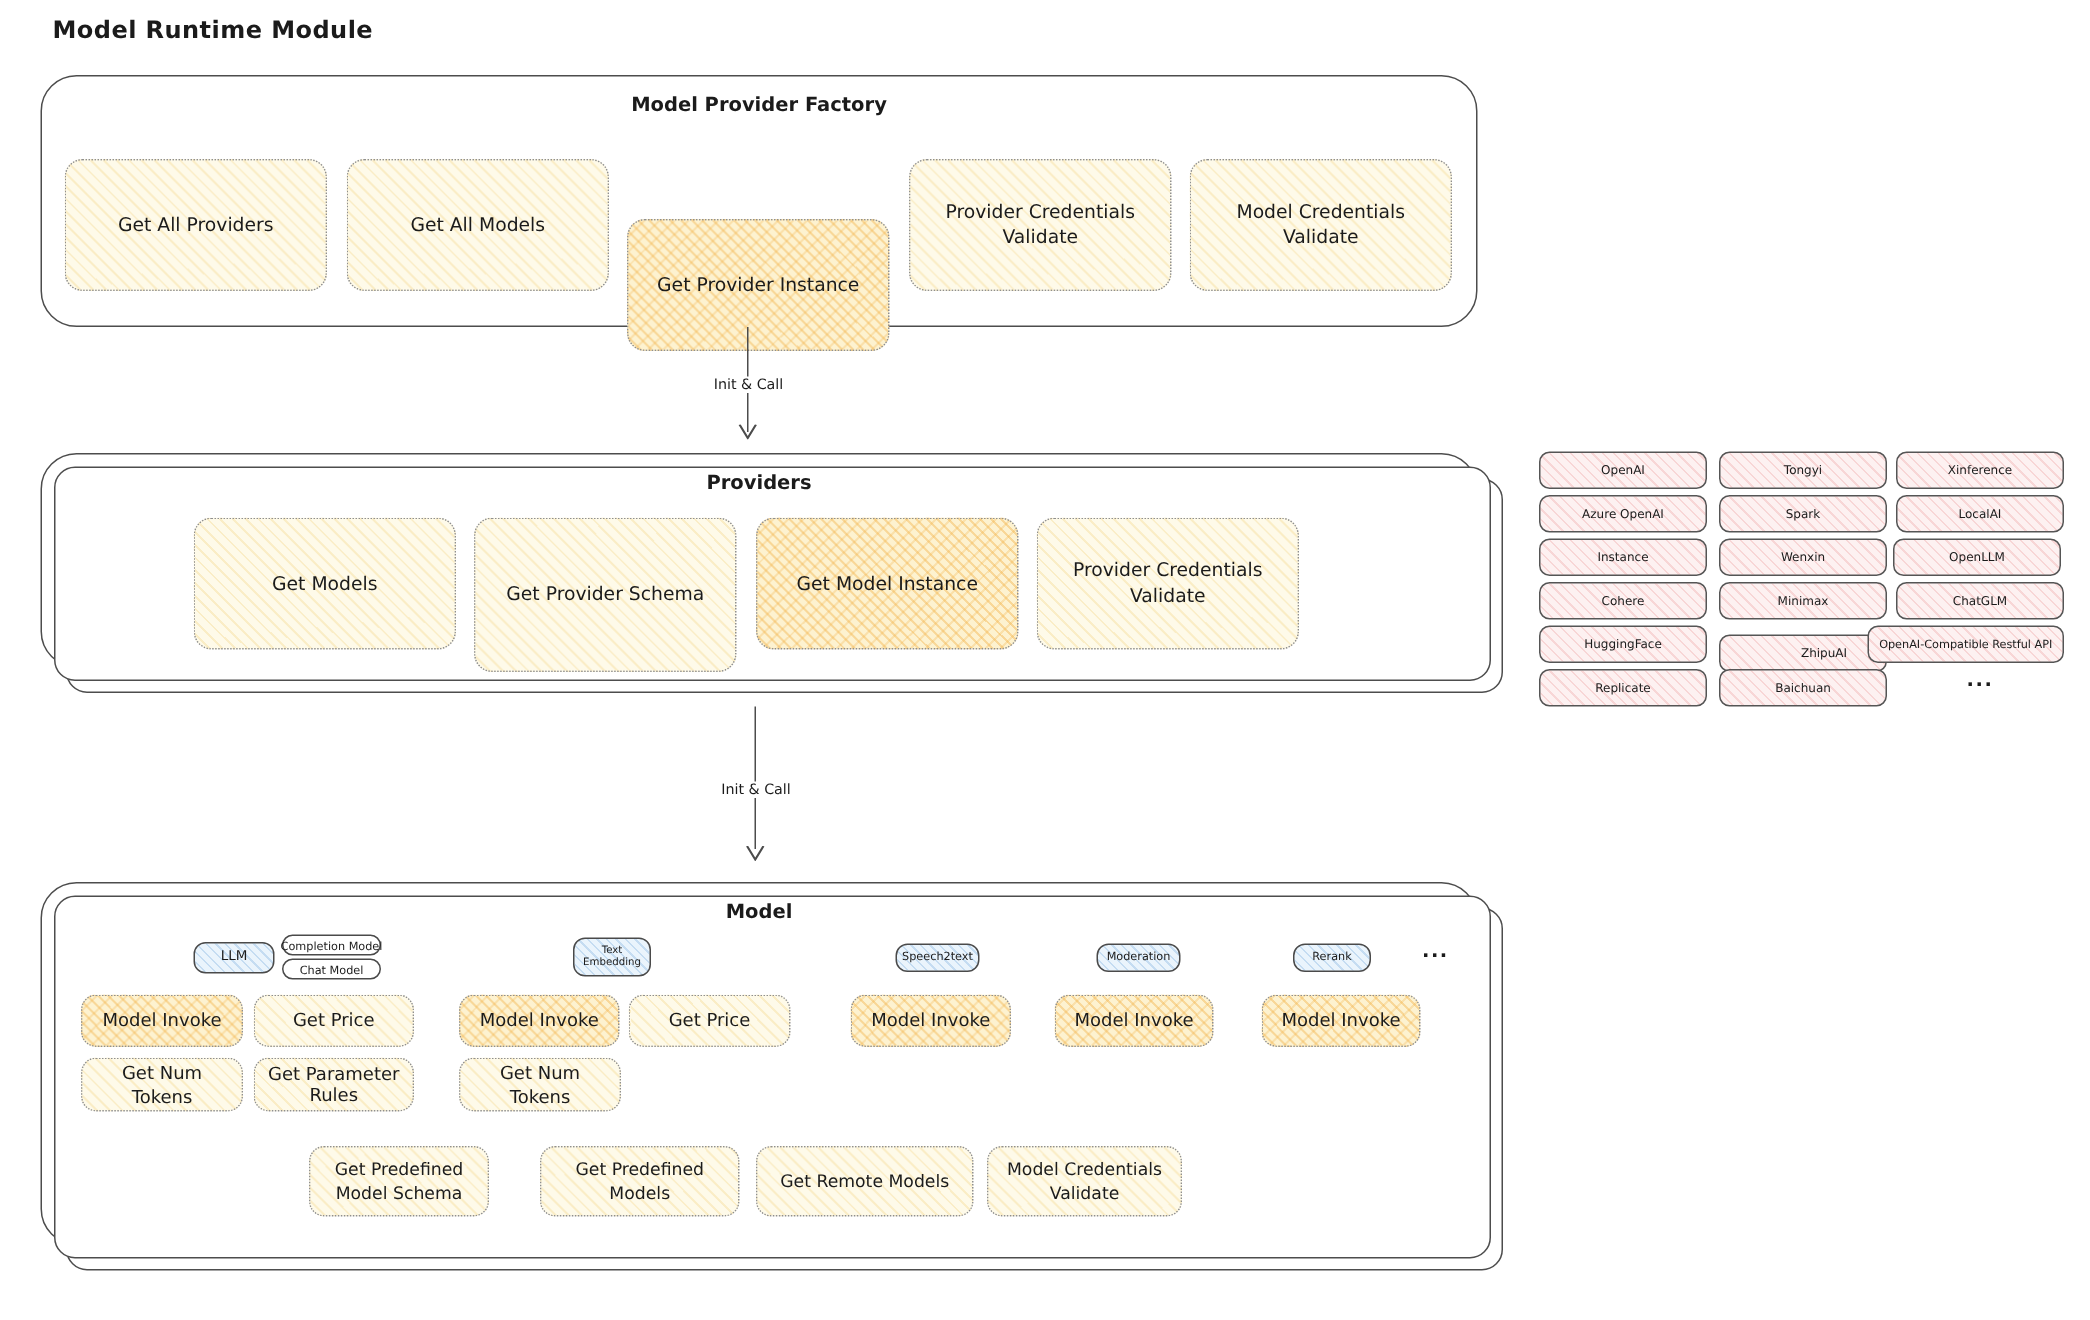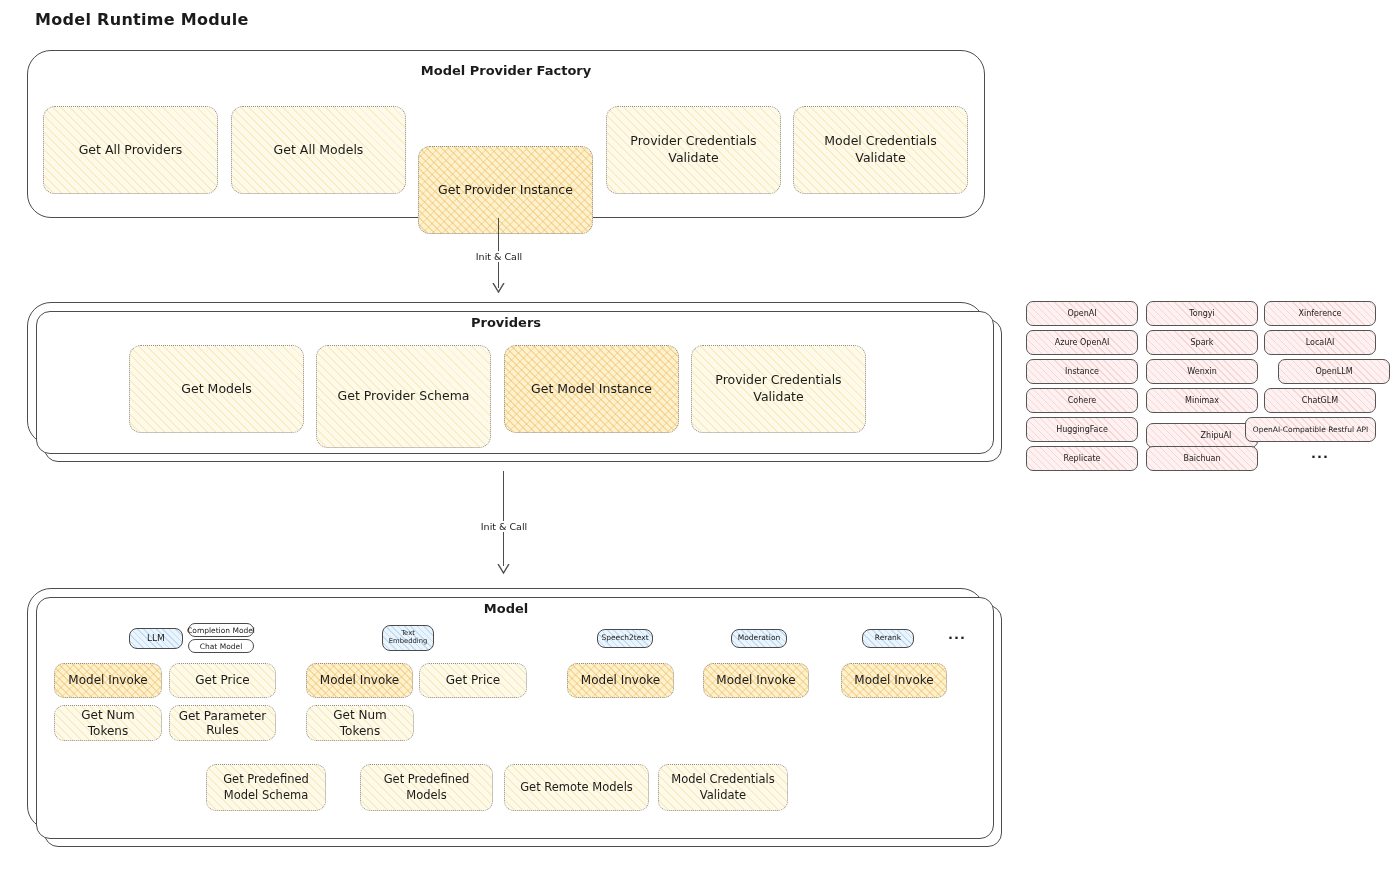--- a/index.html
+++ b/index.html
@@ -112,21 +112,21 @@
 
   <div style="position:absolute; left:1026px; top:301px; width:352px; height:172px;">
     <div class="chip" style="left:0;    top:0;">OpenAI</div>
     <div class="chip" style="left:120px;top:0;">Tongyi</div>
     <div class="chip" style="left:238px;top:0;">Xinference</div>
     <div class="chip" style="left:0;    top:29px;">Azure OpenAI</div>
     <div class="chip" style="left:120px;top:29px;">Spark</div>
     <div class="chip" style="left:238px;top:29px;">LocalAI</div>
     <div class="chip" style="left:0;    top:58px;">Instance</div>
     <div class="chip" style="left:120px;top:58px;">Wenxin</div>
-    <div class="chip" style="left:252px;top:58px;">OpenLLM</div>
+    <div class="chip" style="left:236px;top:58px;">OpenLLM</div>
     <div class="chip" style="left:0;    top:87px;">Cohere</div>
     <div class="chip" style="left:120px;top:87px;">Minimax</div>
     <div class="chip" style="left:238px;top:87px;">ChatGLM</div>
     <div class="chip" style="left:0;    top:116px;">HuggingFace</div>
     <div class="chip" style="left:120px;top:122px;padding-left:28px;">ZhipuAI</div>
     <div class="chip wide" style="left:219px;top:116px;">OpenAI-Compatible Restful API</div>
     <div class="chip" style="left:0;    top:145px;">Replicate</div>
     <div class="chip" style="left:120px;top:145px;">Baichuan</div>
     <div class="ellipsis" style="left:238px; top:145px; width:112px; text-align:center;">...</div>
   </div>

